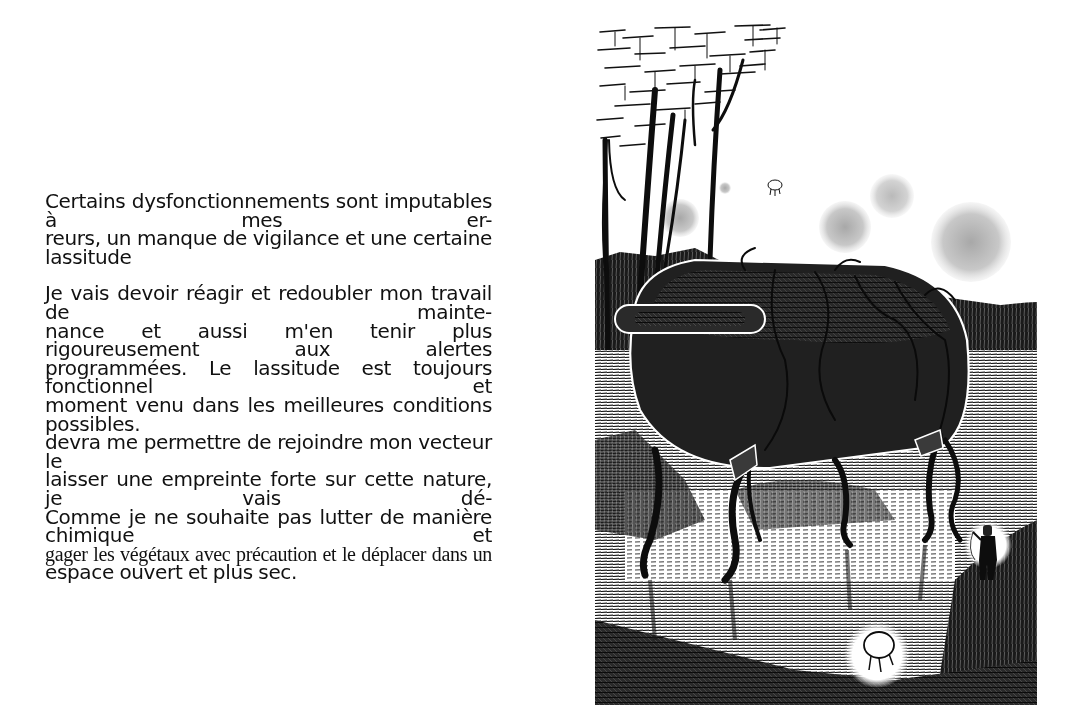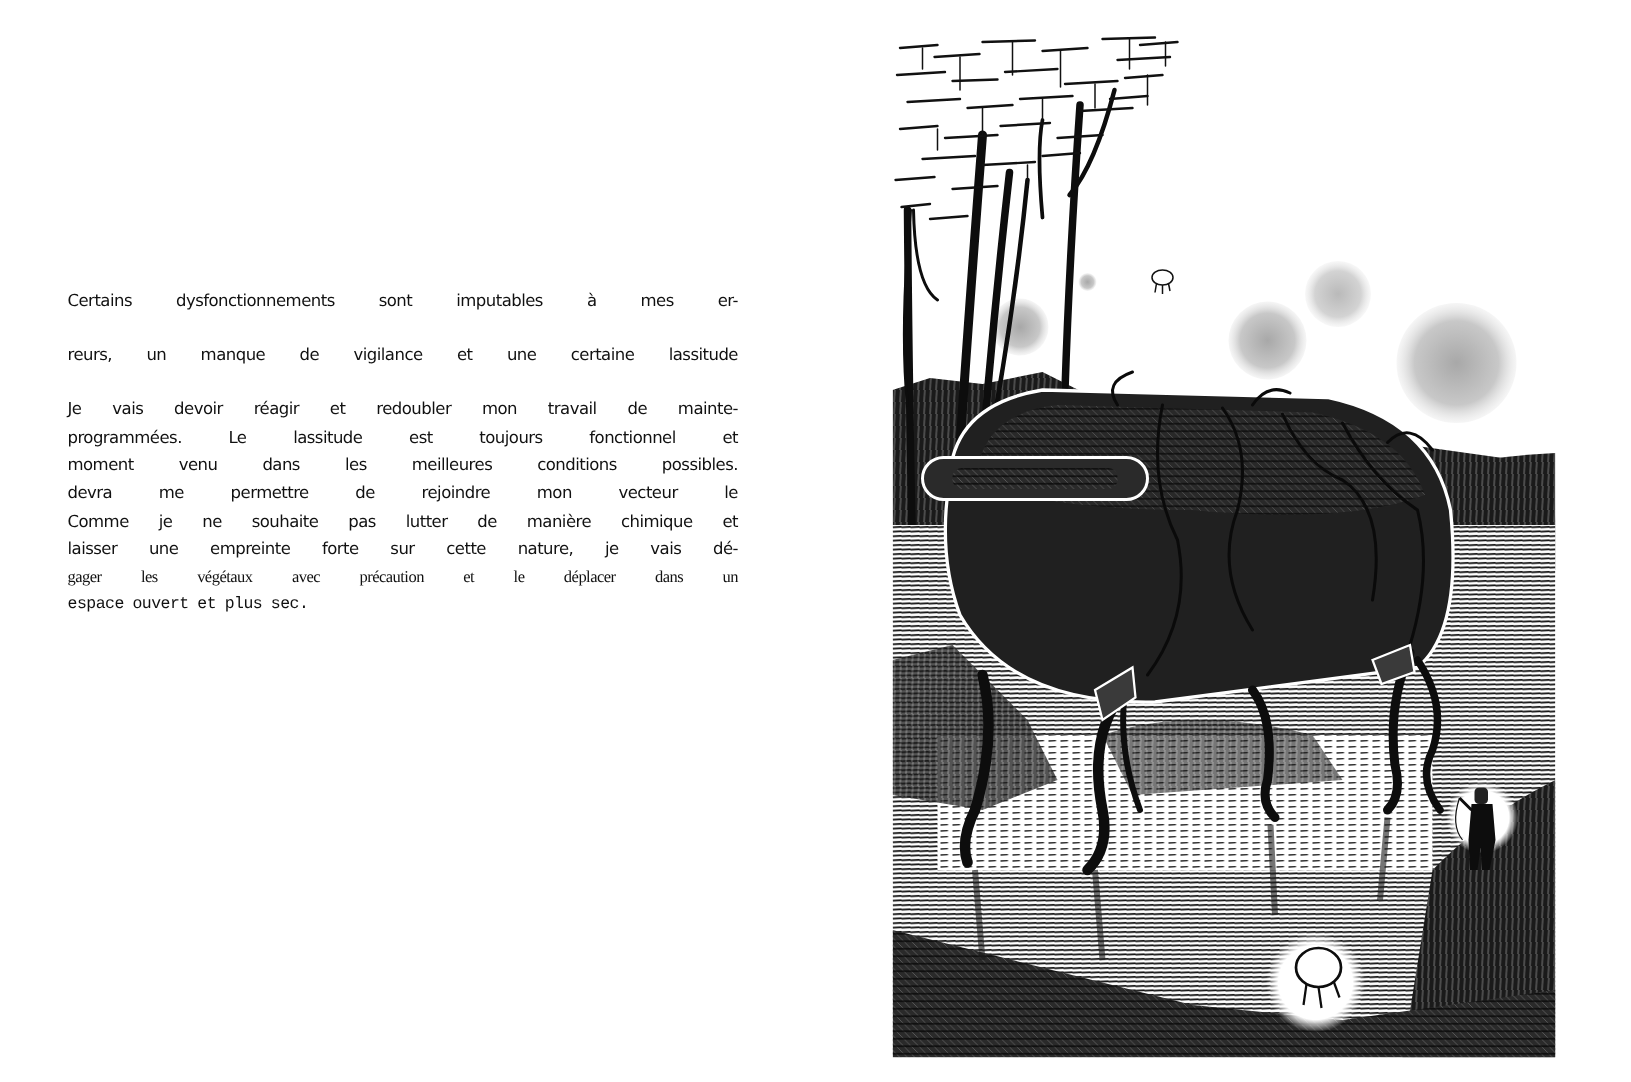--- a/index.html
+++ b/index.html
@@ -13,21 +13,21 @@
       position: relative;
       overflow: hidden;
       font-family: "DejaVu Sans", "Liberation Sans", sans-serif;
       color: #111111;
     }
     .text-block {
       position: absolute;
       left: 45px;
       top: 192px;
       width: 447px;
-      font-size: 11px;
+      font-size: 20px;
       line-height: 18.6px;
       letter-spacing: -0.35px;
       word-spacing: -0.5px;
     }
     .text-block p {
       margin: 0 0 18px 0;
       text-align: justify;
       text-align-last: left;
       hyphens: manual;
     }
@@ -45,31 +45,32 @@
       width: 100%;
       height: 100%;
     }
   </style>
 </head>
 <body>
 
 <div class="text-block">
   <p>
     <span style="display:block;text-align-last:justify;">Certains dysfonctionnements sont imputables à mes er-</span>
-    <span style="display:block;text-align-last:justify;margin-top:17px;">reurs, un manque de vigilance et une certaine lassitude</span>
+    <span style="display:block;text-align-last:justify;">reurs, un manque de vigilance et une certaine lassitude</span>
   </p>
   <p>
     <span style="display:block;text-align-last:justify;">Je vais devoir réagir et redoubler mon travail de mainte-</span>
+    <span style="display:block;text-align-last:justify;">nance et aussi m'en tenir plus rigoureusement aux alertes</span>
     <span style="display:block;text-align-last:justify;">programmées. Le lassitude est toujours fonctionnel et</span>
     <span style="display:block;text-align-last:justify;">moment venu dans les meilleures conditions possibles.</span>
     <span style="display:block;text-align-last:justify;">devra me permettre de rejoindre mon vecteur le</span>
+    <span style="display:block;text-align-last:justify;">laisser une empreinte forte sur cette nature, je vais dé-</span>
     <span style="display:block;text-align-last:justify;">Comme je ne souhaite pas lutter de manière chimique et</span>
-    <span style="display:block;text-align-last:justify;">laisser une empreinte forte sur cette nature, je vais dé-</span>
     <span style="display:block;text-align-last:justify;font-family:Liberation Serif, serif;">gager les végétaux avec précaution et le déplacer dans un</span>
-    <span style="display:block;font-family:Liberation Mono, monospace;">espace ouvert et plus sec.</span>
+    <span style="display:block;">espace ouvert et plus sec.</span>
   </p>
 </div>
 
 <div class="illustration">
   <svg viewBox="0 0 442 685" xmlns="http://www.w3.org/2000/svg" preserveAspectRatio="none">
     <defs>
       <pattern id="hatch" width="6" height="3" patternUnits="userSpaceOnUse">
         <rect width="6" height="3" fill="#ffffff"></rect>
         <line x1="0" y1="1.5" x2="6" y2="1.2" stroke="#111" stroke-width="1.2"></line>
       </pattern>

